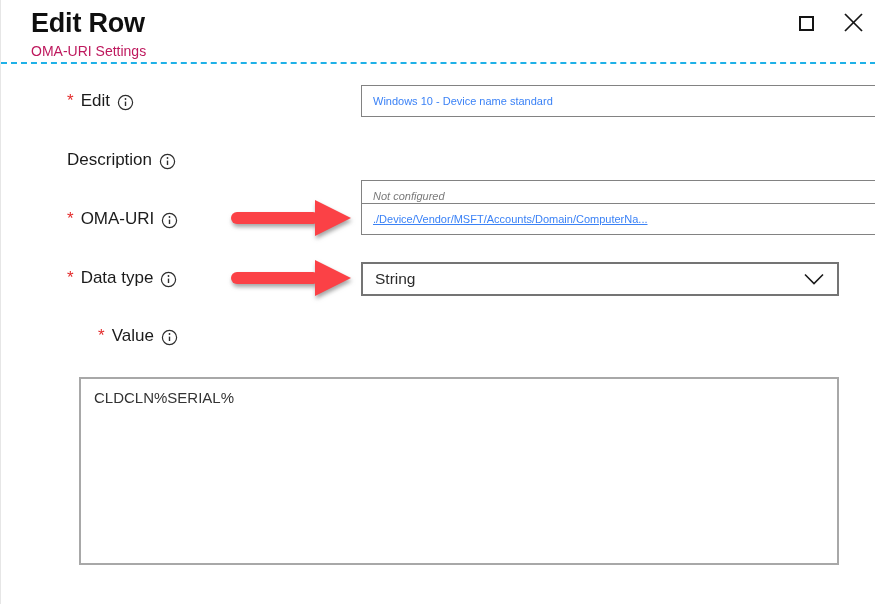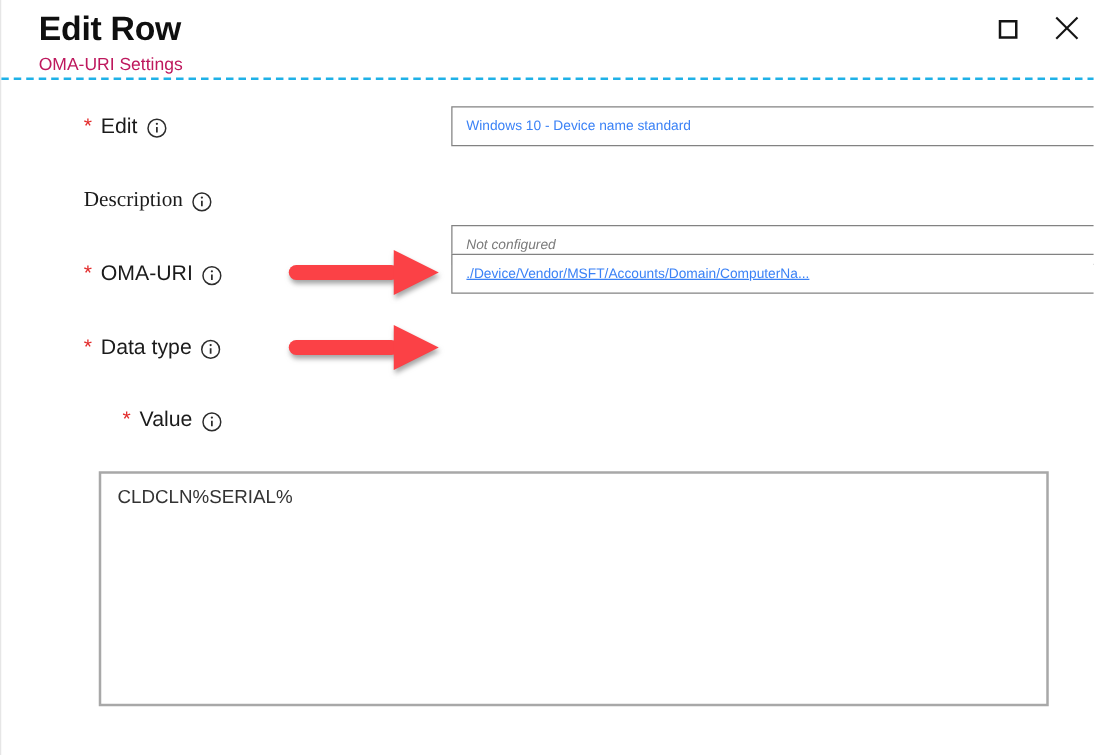--- a/index.html
+++ b/index.html
@@ -79,21 +79,21 @@
     <span class="req">*</span>
     <span>Edit</span>
     <svg class="info-ic" width="17" height="17" viewBox="0 0 17 17">
       <circle cx="8.5" cy="8.5" r="7.1" fill="none" stroke="#2d2d2d" stroke-width="1.2"></circle>
       <line x1="8.5" y1="7.6" x2="8.5" y2="12" stroke="#2d2d2d" stroke-width="1.4"></line>
       <circle cx="8.5" cy="5" r="0.9" fill="#2d2d2d"></circle>
     </svg>
   </div>
   <input class="txt" style="top: 85px;" type="text" value="Windows 10 - Device name standard">
 
-  <div class="lblgrp" style="left:66px;top:144px;font-family:Liberation Serif, serif;">
+  <div class="lblgrp" style="left:66px;top:144px;">
     <span>Description</span>
     <svg class="info-ic" width="17" height="17" viewBox="0 0 17 17">
       <circle cx="8.5" cy="8.5" r="7.1" fill="none" stroke="#2d2d2d" stroke-width="1.2"></circle>
       <line x1="8.5" y1="7.6" x2="8.5" y2="12" stroke="#2d2d2d" stroke-width="1.4"></line>
       <circle cx="8.5" cy="5" r="0.9" fill="#2d2d2d"></circle>
     </svg>
   </div>
   <input class="txt" style="top: 144px; margin-top: 36px;" type="text" placeholder="Not configured">
 
   <div class="lblgrp" style="left:66px;top:203px;">
@@ -117,20 +117,26 @@
     <svg class="info-ic" width="17" height="17" viewBox="0 0 17 17">
       <circle cx="8.5" cy="8.5" r="7.1" fill="none" stroke="#2d2d2d" stroke-width="1.2"></circle>
       <line x1="8.5" y1="7.6" x2="8.5" y2="12" stroke="#2d2d2d" stroke-width="1.4"></line>
       <circle cx="8.5" cy="5" r="0.9" fill="#2d2d2d"></circle>
     </svg>
   </div>
   <svg class="arrow arrow-2" viewBox="0 0 124 38">
     <rect x="2" y="13" width="88" height="12" rx="6" fill="#fb4146"></rect>
     <polygon points="86,1 122,19 86,37" fill="#fb4146"></polygon>
   </svg>
+  <div class="dropdown">
+    <span>String</span>
+    <svg class="chev" width="22" height="12" viewBox="0 0 22 12">
+      <polyline points="2,1.5 11,10.5 20,1.5" fill="none" stroke="#1a1a1a" stroke-width="1.6"></polyline>
+    </svg>
+  </div>
 
   <div class="lblgrp" style="left:97px;top:320px;">
     <span class="req">*</span>
     <span>Value</span>
     <svg class="info-ic" width="17" height="17" viewBox="0 0 17 17">
       <circle cx="8.5" cy="8.5" r="7.1" fill="none" stroke="#2d2d2d" stroke-width="1.2"></circle>
       <line x1="8.5" y1="7.6" x2="8.5" y2="12" stroke="#2d2d2d" stroke-width="1.4"></line>
       <circle cx="8.5" cy="5" r="0.9" fill="#2d2d2d"></circle>
     </svg>
   </div>

